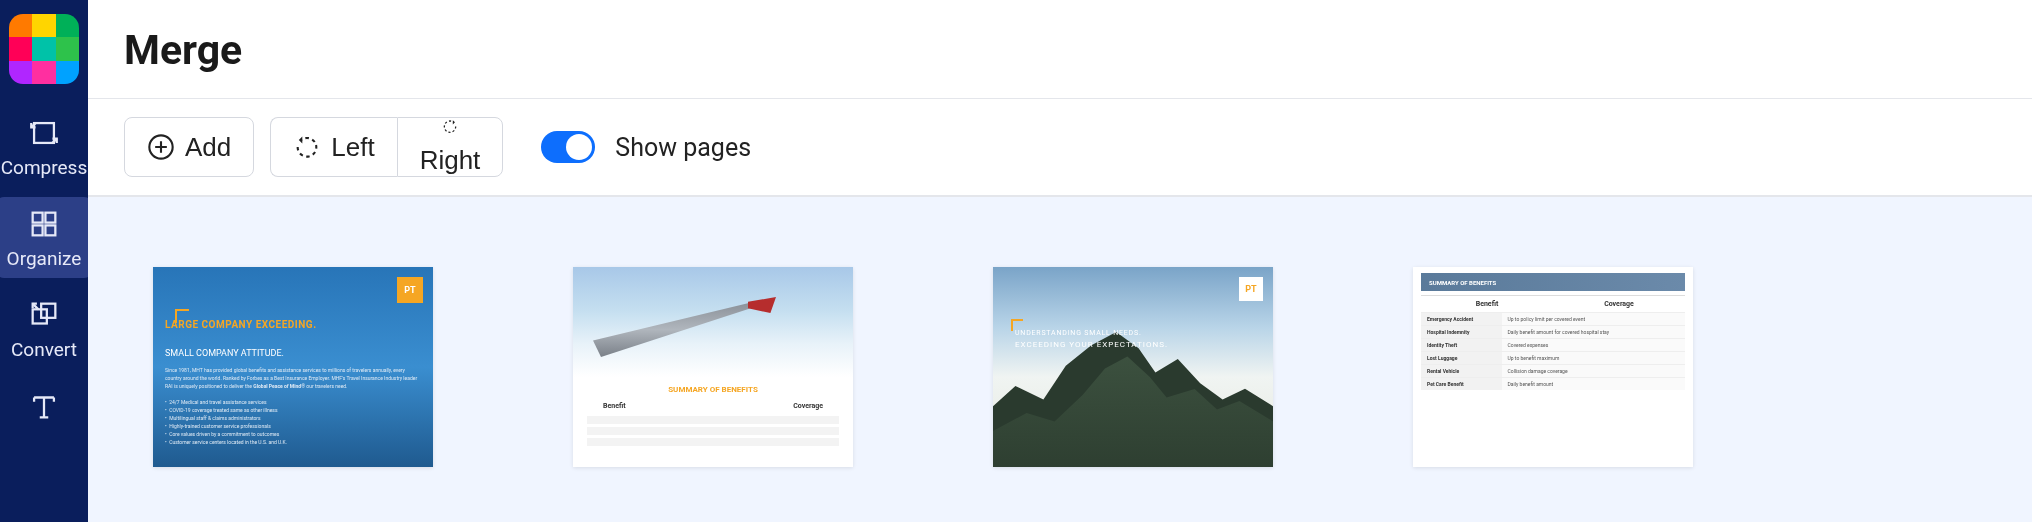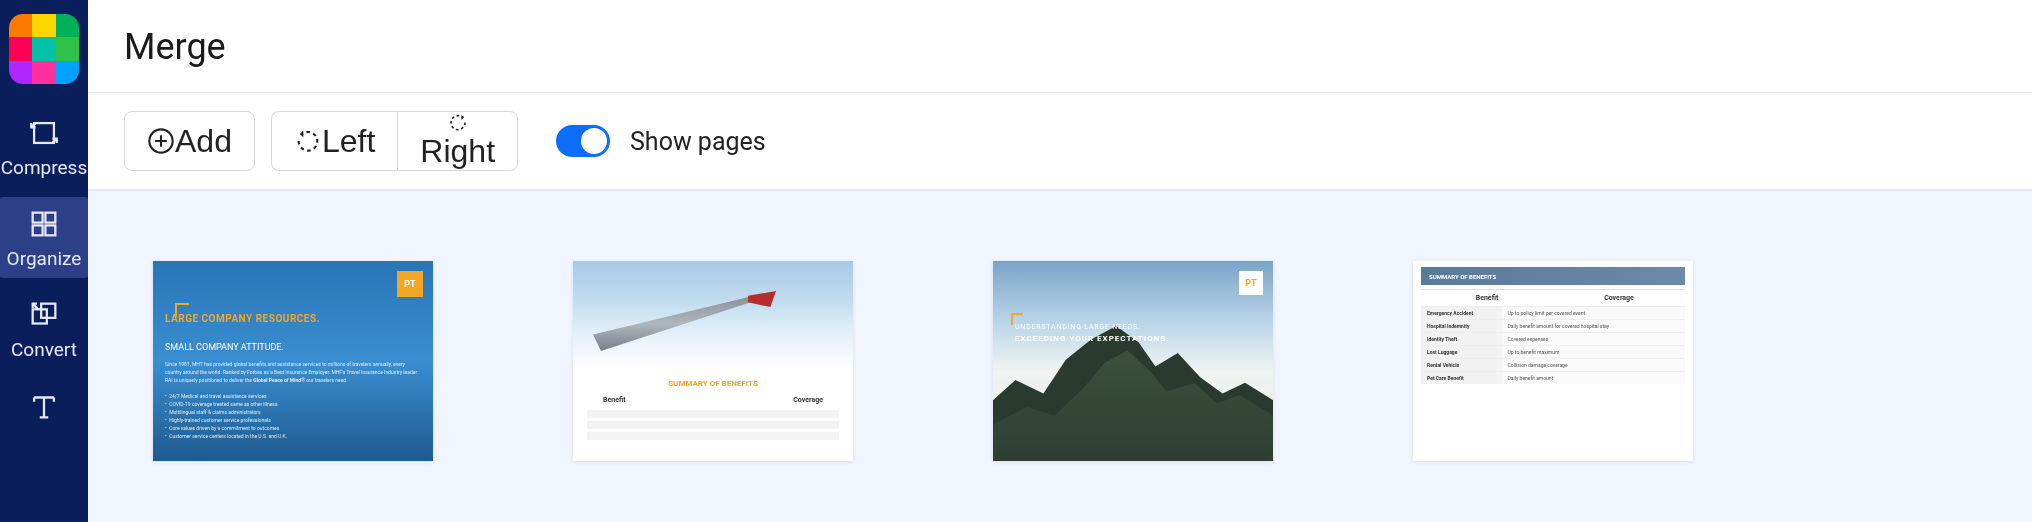--- a/index.html
+++ b/index.html
@@ -66,42 +66,43 @@
       flex: 1;
       display: flex;
       flex-direction: column;
       background: #fff;
     }
     .titlebar {
       padding: 26px 36px 24px;
       border-bottom: 1px solid #e4e6eb;
     }
     .titlebar h1 {
-      font-size: 36px;
-      font-weight: 400;
+      font-size: 41px;
+      font-weight: 700;
       color: #1a1a1a;
     }
     .toolbar {
       display: flex;
       align-items: center;
       gap: 16px;
       padding: 18px 36px;
       border-bottom: 2px solid #e4e6eb;
       background: #fff;
     }
     .btn {
       display: flex;
       align-items: center;
+      gap: 10px;
       height: 60px;
       padding: 0 22px;
       border: 1px solid #d5d8df;
       border-radius: 8px;
       background: #fff;
       cursor: pointer;
-      font-size: 32px;
+      font-size: 26px;
       color: #222;
     }
     .btn-group {
       display: flex;
       border-radius: 8px;
     }
     .btn-group .btn:first-child {
       border-top-right-radius: 0;
       border-bottom-right-radius: 0;
       border-right: none;
@@ -286,21 +287,21 @@
       color: #fff;
       font-size: 7px;
       letter-spacing: 0.8px;
     }
     .t3 .txt2 {
       position: absolute;
       top: 73px;
       left: 22px;
       color: #fff;
       font-size: 8px;
-      font-weight: bold;
+      font-weight: normal;
       letter-spacing: 1px;
     }
     .t3 .badge2 {
       position: absolute;
       right: 10px;
       top: 10px;
       width: 24px;
       height: 24px;
       background: #fff;
       color: #f5a623;
@@ -453,21 +454,21 @@
       </div>
       <span class="toggle-label">Show pages</span>
     </div>
   </div>
 
   <div class="pages-area">
 
     <div class="thumb t1">
       <div class="badge">PT</div>
       <div class="corner"></div>
-      <div class="heading">LARGE COMPANY RESOURCES.</div>
+      <div class="heading">LARGE COMPANY EXCEEDING.</div>
       <div class="sub">SMALL COMPANY ATTITUDE.</div>
       <div class="body">
         Since 1981, MHT has provided global benefits and assistance services to millions of travelers annually, every country around the world. Ranked by Forbes as a Best Insurance Employer. MHF's Travel Insurance Industry leader RAI is uniquely positioned to deliver the <b>Global Peace of Mind®</b> our travelers need.<br><br>
         • &nbsp;24/7 Medical and travel assistance services<br>
         • &nbsp;COVID-19 coverage treated same as other illness<br>
         • &nbsp;Multilingual staff &amp; claims administrators<br>
         • &nbsp;Highly-trained customer service professionals<br>
         • &nbsp;Core values driven by a commitment to outcomes<br>
         • &nbsp;Customer service centers located in the U.S. and U.K.
       </div>
@@ -488,21 +489,21 @@
           <div></div>
           <div></div>
       </div>
     </div>
 
     <div class="thumb t3">
       <div class="mtn"></div>
       <div class="mtn2"></div>
       <div class="badge2">PT</div>
       <div class="corner2"></div>
-      <div class="txt">UNDERSTANDING LARGE NEEDS.</div>
+      <div class="txt">UNDERSTANDING SMALL NEEDS.</div>
       <div class="txt2">EXCEEDING YOUR EXPECTATIONS.</div>
     </div>
 
     <div class="thumb t4">
       <div class="hdr">SUMMARY OF BENEFITS</div>
       <div class="tbl2">
         <div class="col">Benefit</div>
         <div class="col">Coverage</div>
       </div>
       <div class="trow">

